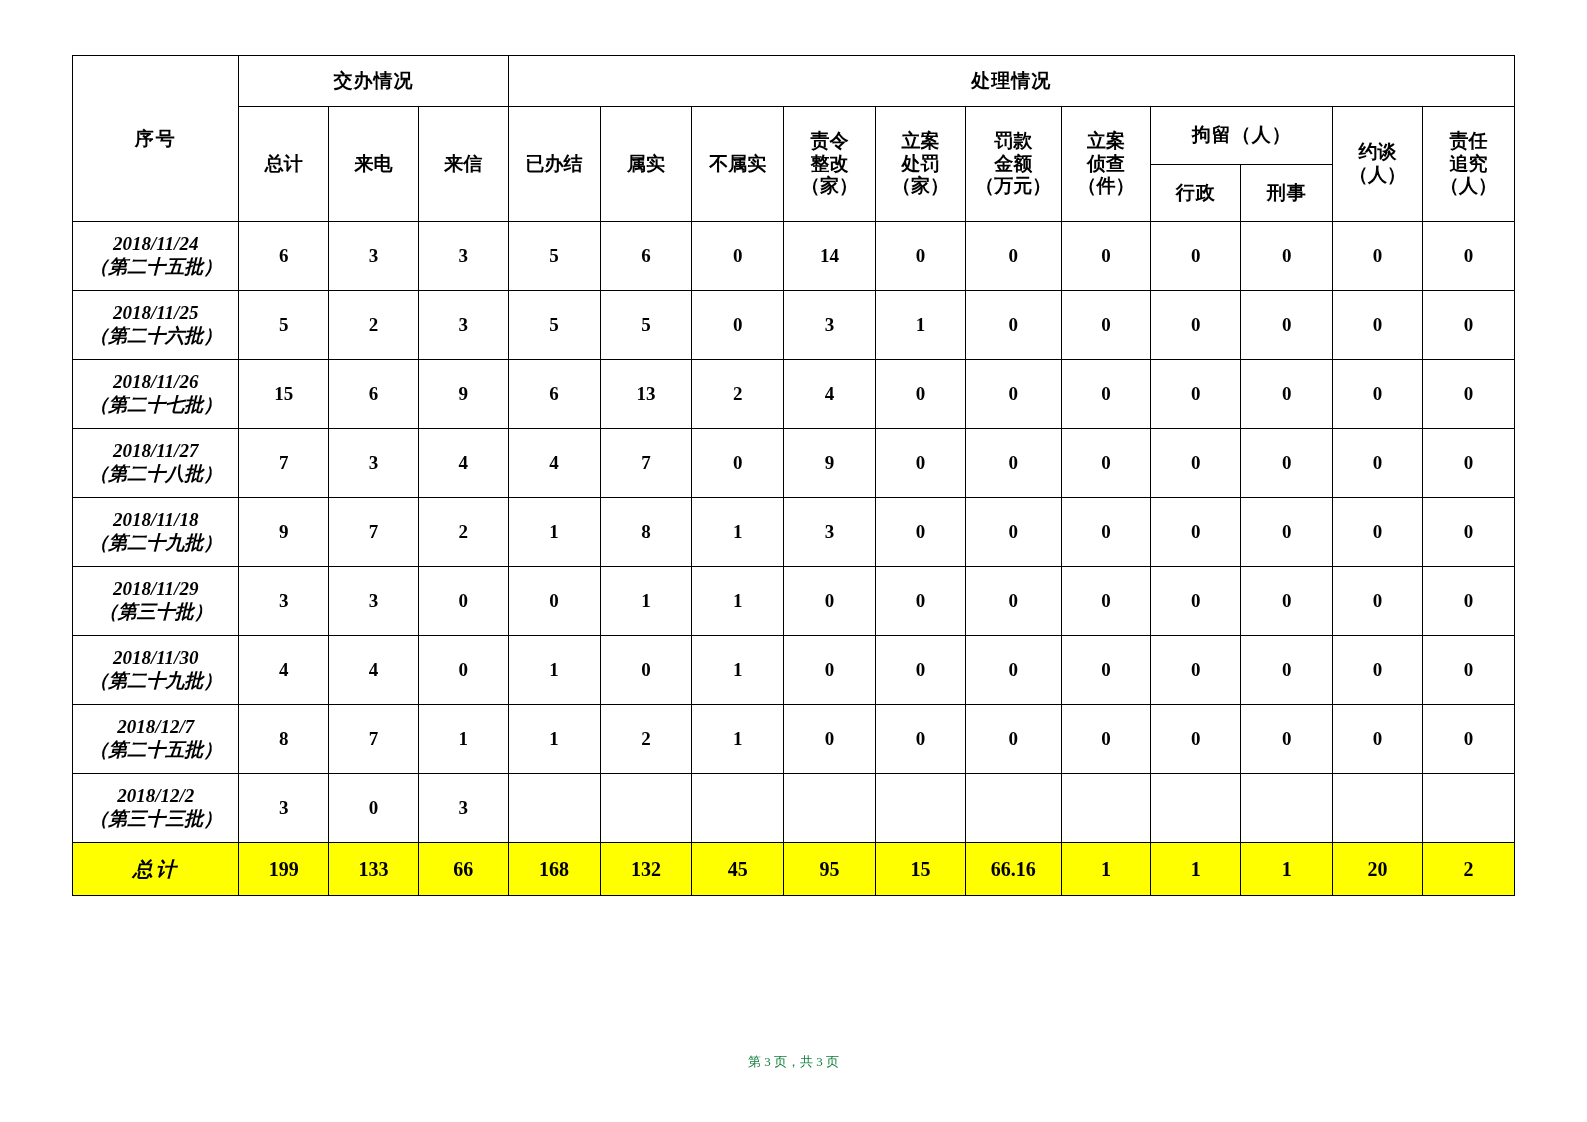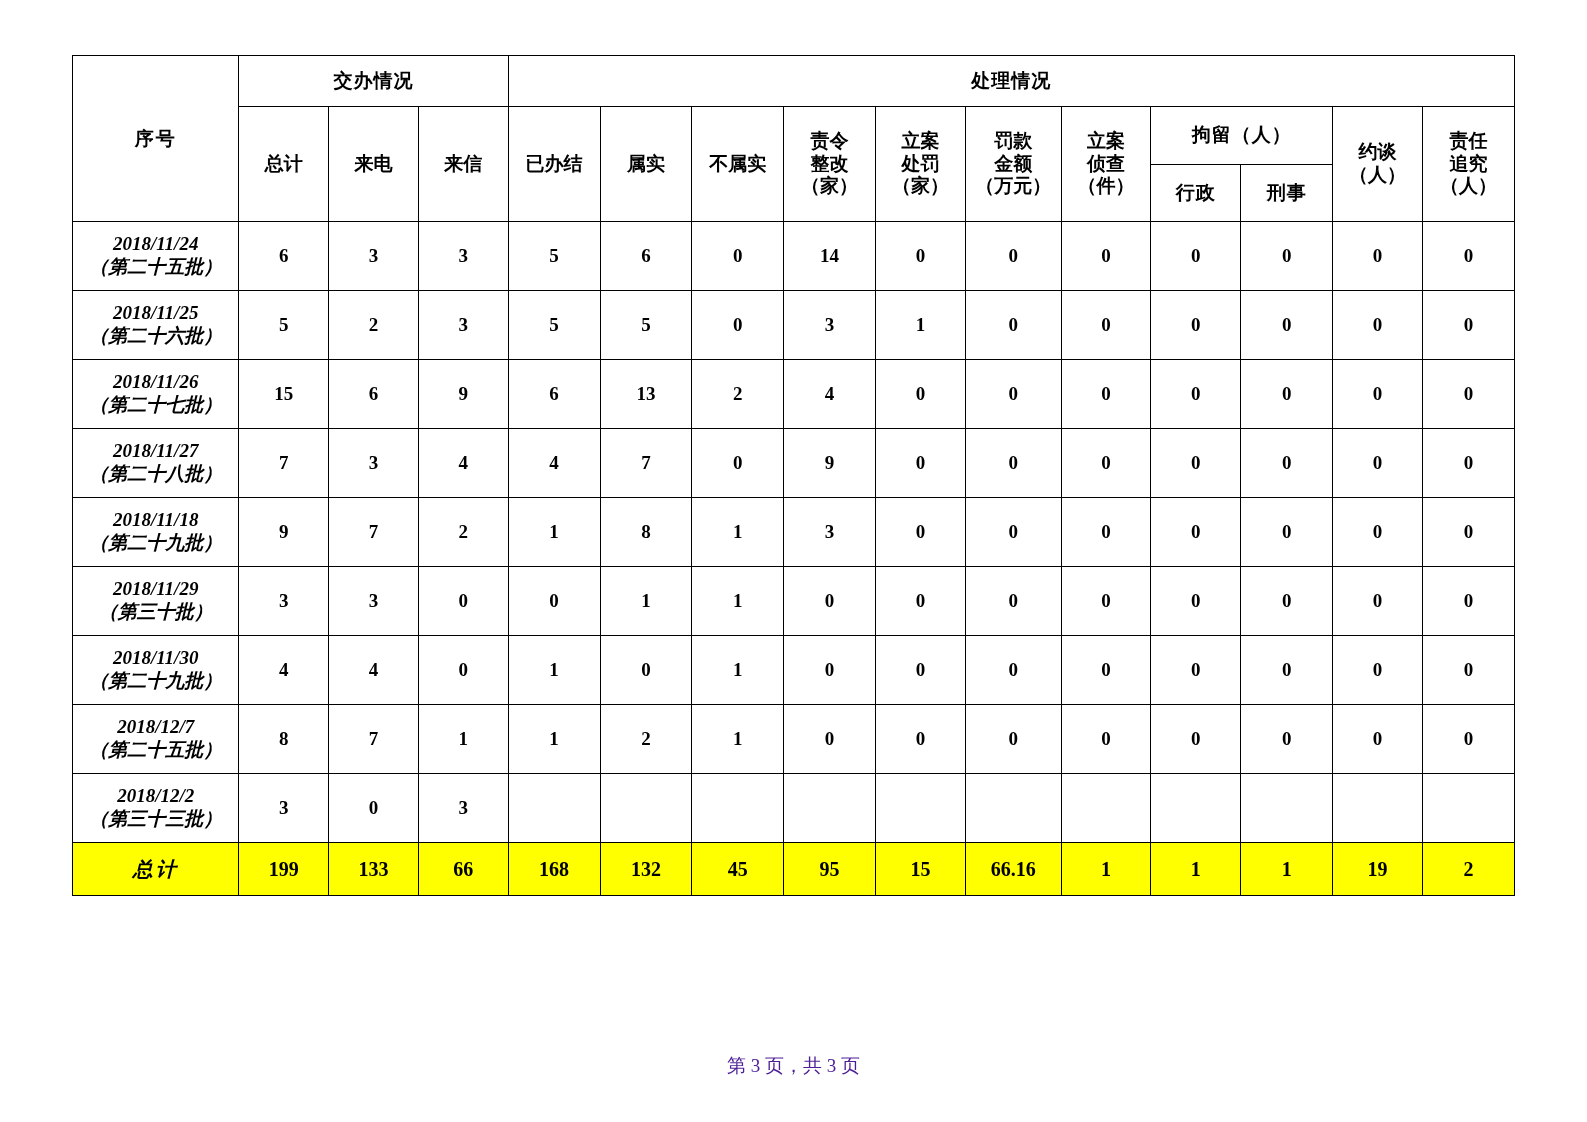--- a/index.html
+++ b/index.html
@@ -80,23 +80,23 @@
   }
   tr.total td.rowlabel {
     letter-spacing: 3px;
   }
   .footer {
     position: absolute;
     left: 0;
     top: 1053px;
     width: 1587px;
     text-align: center;
-    font-size: 19px;
+    font-size: 13px;
     font-family: "Liberation Serif", "DejaVu Serif", serif;
-    color: #4c1d95;
+    color: #15803d;
   }
   .nowrap { white-space: nowrap; }
 </style>
 </head>
 <body>
 
 <div class="page">
 
   <table class="report">
     <colgroup>
@@ -363,21 +363,21 @@
         <td class="num">66</td>
         <td class="num">168</td>
         <td class="num">132</td>
         <td class="num">45</td>
         <td class="num">95</td>
         <td class="num">15</td>
         <td class="num">66.16</td>
         <td class="num">1</td>
         <td class="num">1</td>
         <td class="num">1</td>
-        <td class="num">19</td>
+        <td class="num">20</td>
         <td class="num">2</td>
       </tr>
 
     </tbody>
   </table>
 
   <div class="footer">第 3 页，共 3 页</div>
 
 </div>
 

